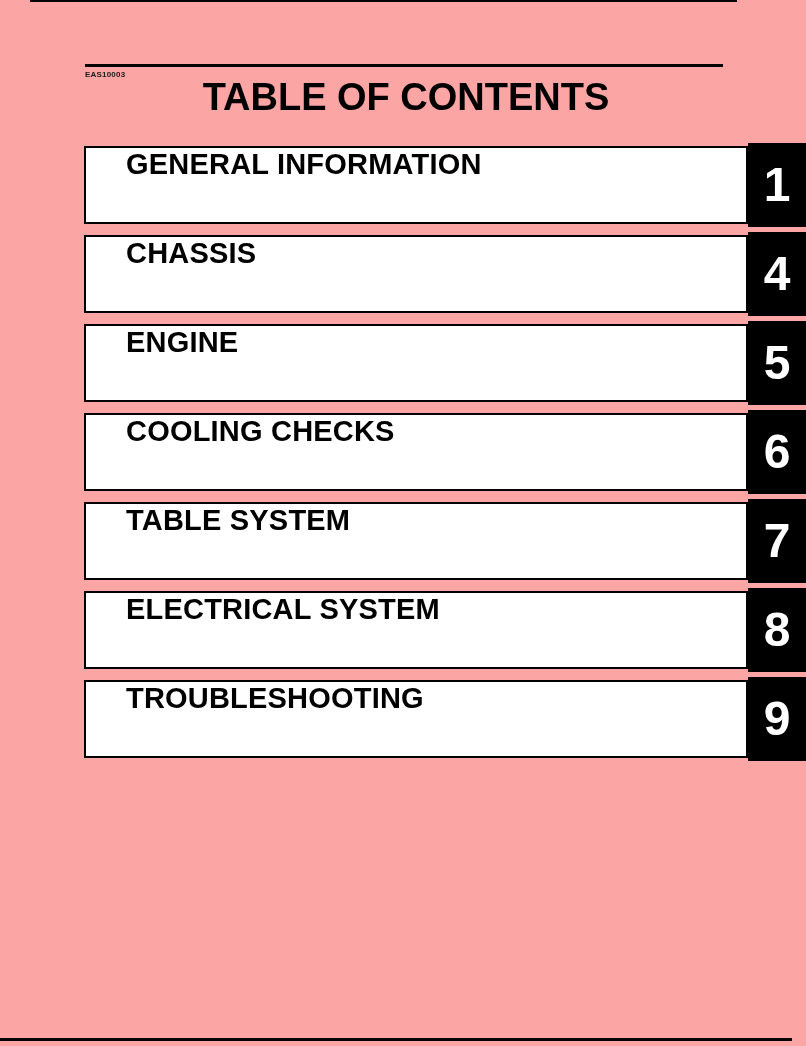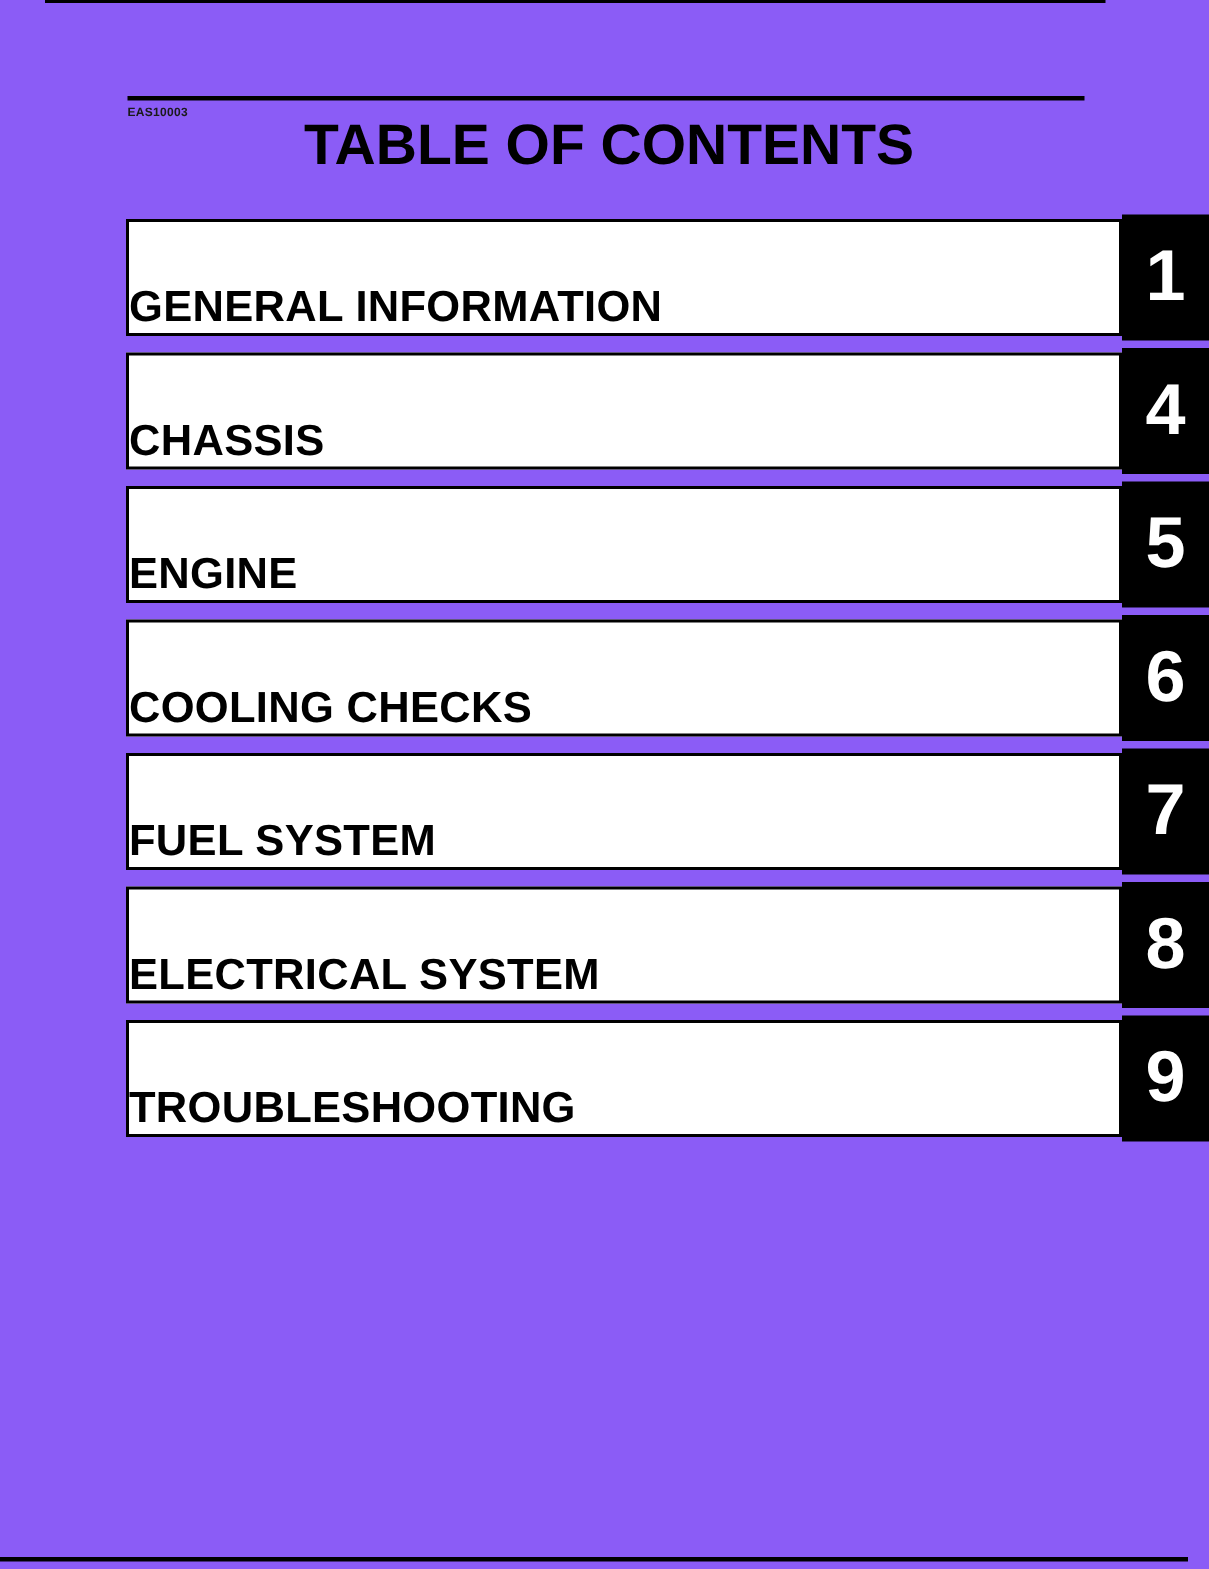--- a/index.html
+++ b/index.html
@@ -5,21 +5,21 @@
   html, body {
     margin: 0;
     padding: 0;
     background: #ffffff;
     font-family: "Liberation Sans", sans-serif;
   }
   .page {
     position: relative;
     width: 806px;
     height: 1046px;
-    background: #8b5cf6;
+    background: #fca5a5;
     overflow: hidden;
   }
   
   .scan-edge {
     position: absolute;
     top: 0;
     left: 30px;
     width: 707px;
     height: 2px;
     background: #000000;
@@ -63,21 +63,22 @@
     display: flex;
     height: 84px;
     margin-bottom: 5px;
   }
   .row-box {
     flex: 1;
     margin: 3px 0;
     border: 2px solid #000000;
     background: #ffffff;
     display: flex;
-    align-items: flex-end;
+    align-items: flex-start;
+    padding-left: 40px;
     box-sizing: border-box;
   }
   .row-title {
     font-size: 29px;
     font-weight: bold;
     color: #000000;
     line-height: 1.14;
     white-space: pre-line;
     letter-spacing: 0.2px;
   }
@@ -151,21 +152,21 @@
       <div class="row-box">
         <span class="row-title">COOLING CHECKS</span>
       </div>
       <div class="row-tab">
         <span class="row-number">6</span>
       </div>
     </div>
 
     <div class="toc-row">
       <div class="row-box">
-        <span class="row-title">FUEL SYSTEM</span>
+        <span class="row-title">TABLE SYSTEM</span>
       </div>
       <div class="row-tab">
         <span class="row-number">7</span>
       </div>
     </div>
 
     <div class="toc-row">
       <div class="row-box">
         <span class="row-title">ELECTRICAL SYSTEM</span>
       </div>

